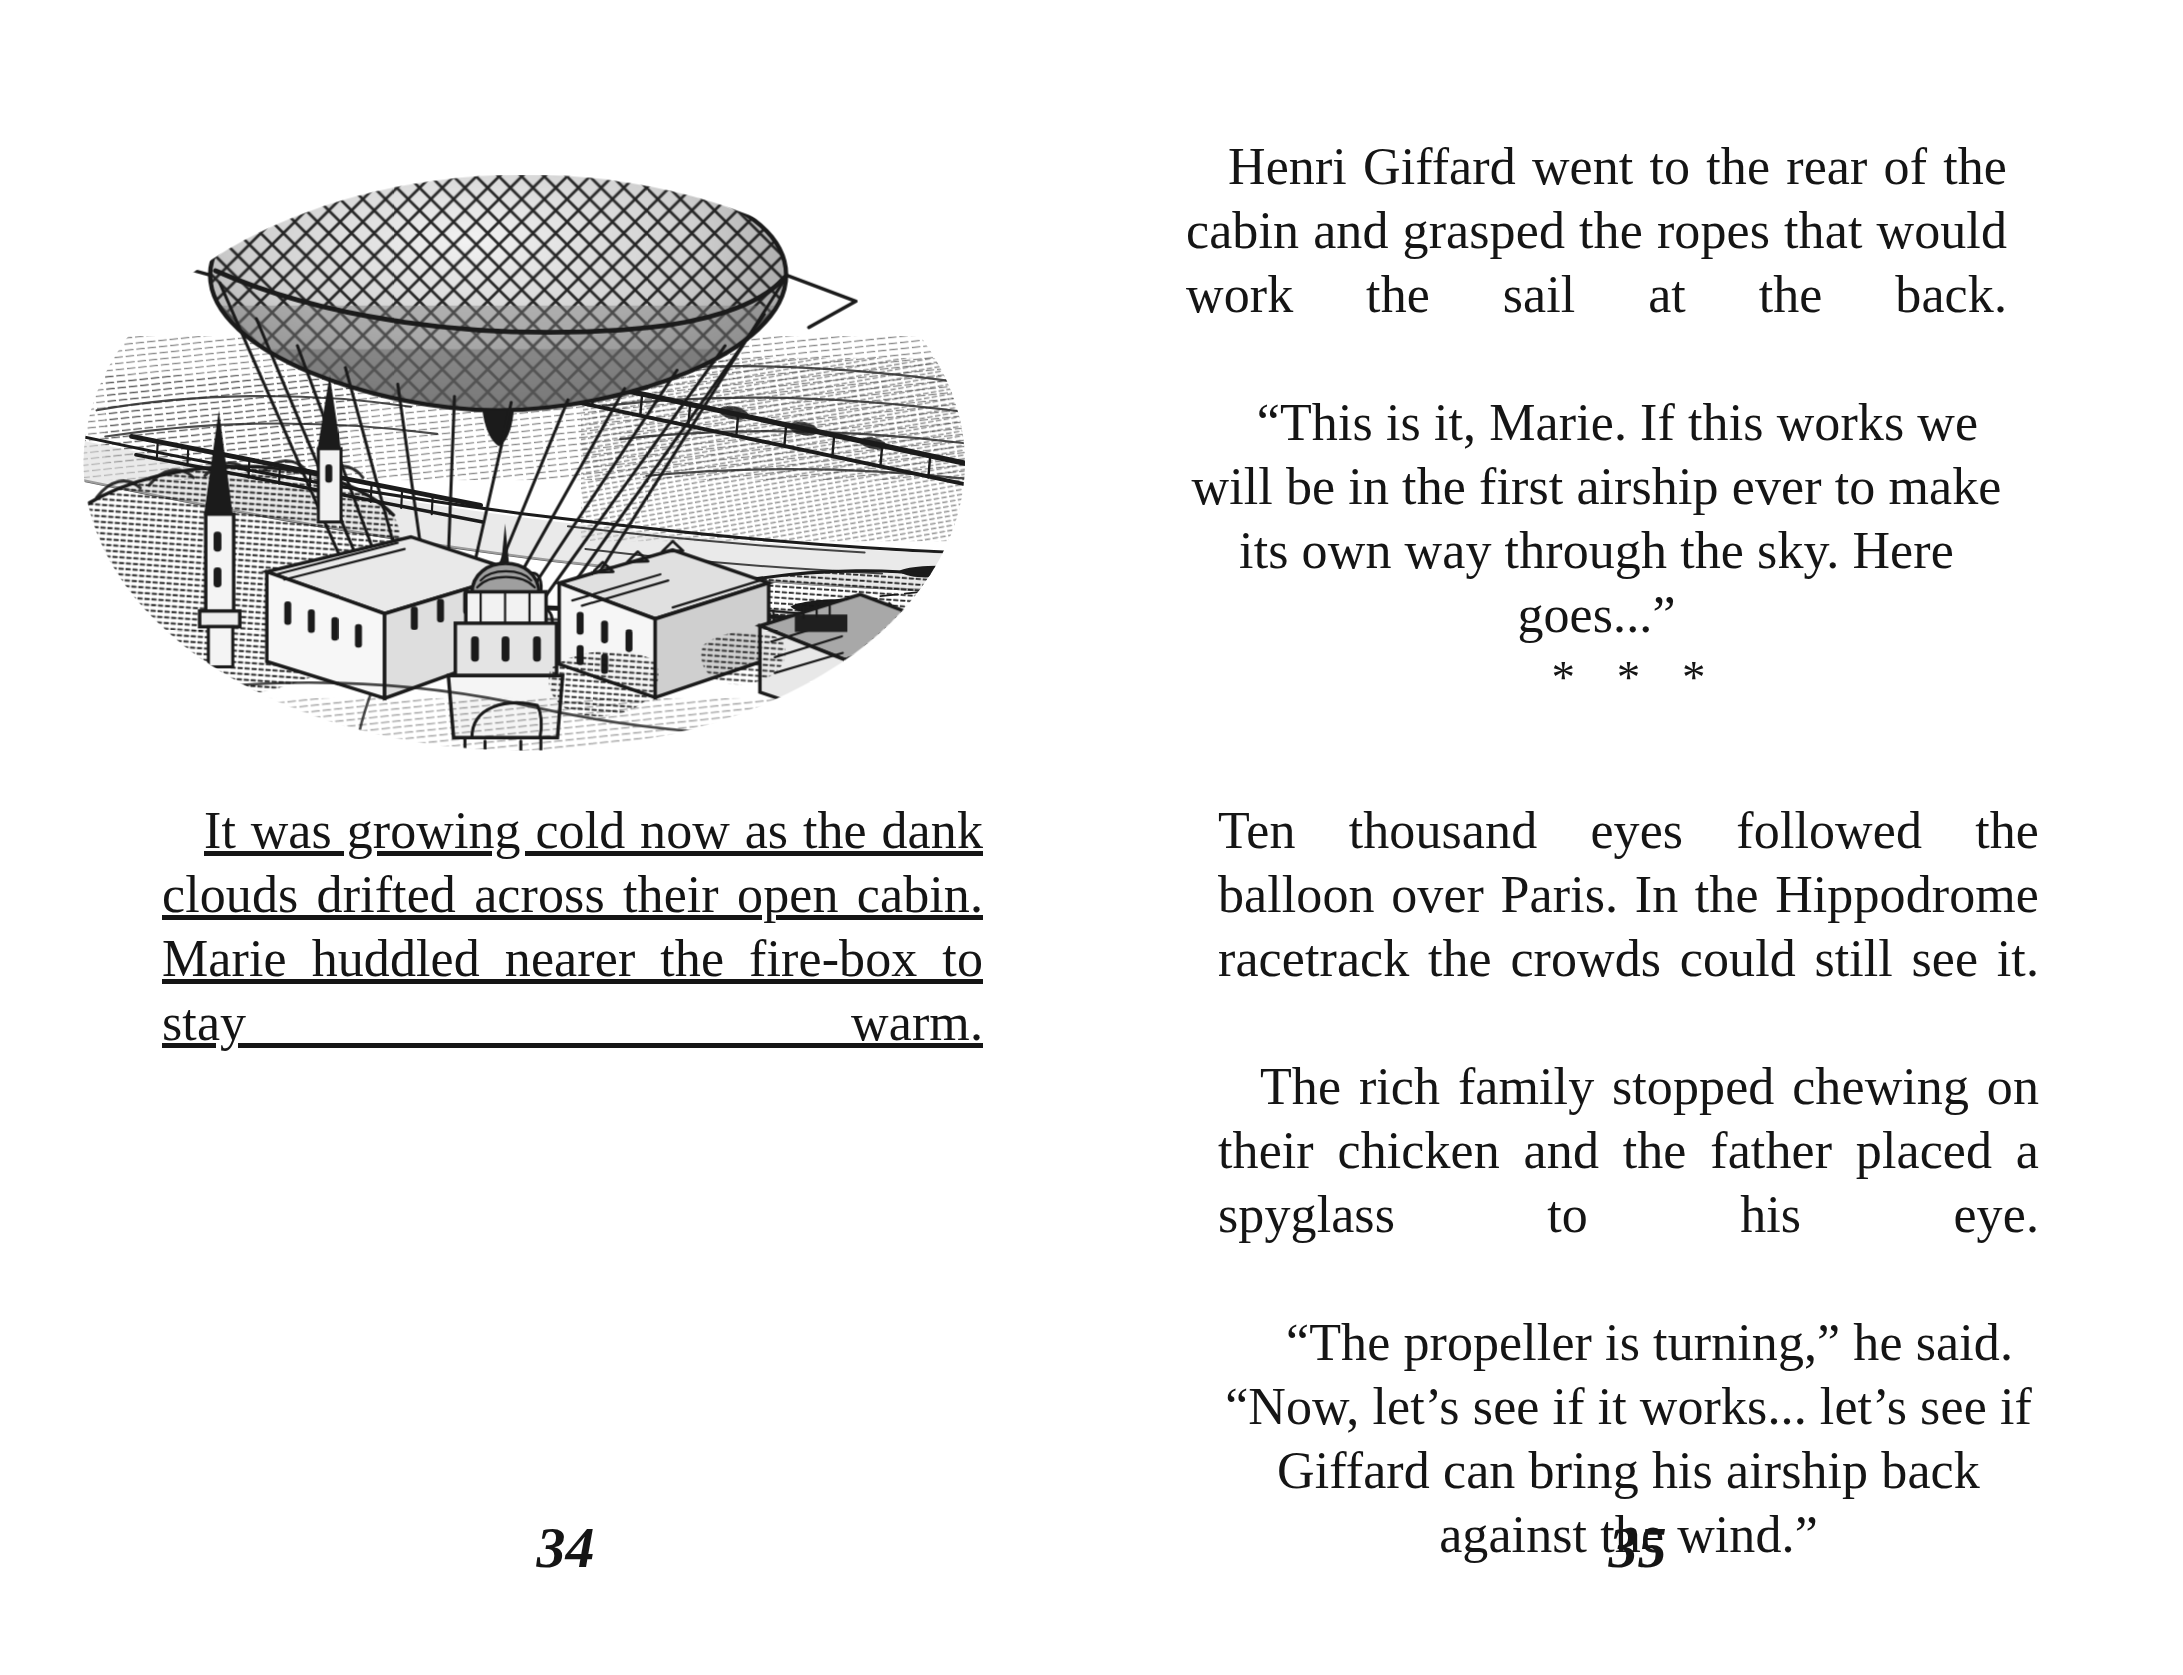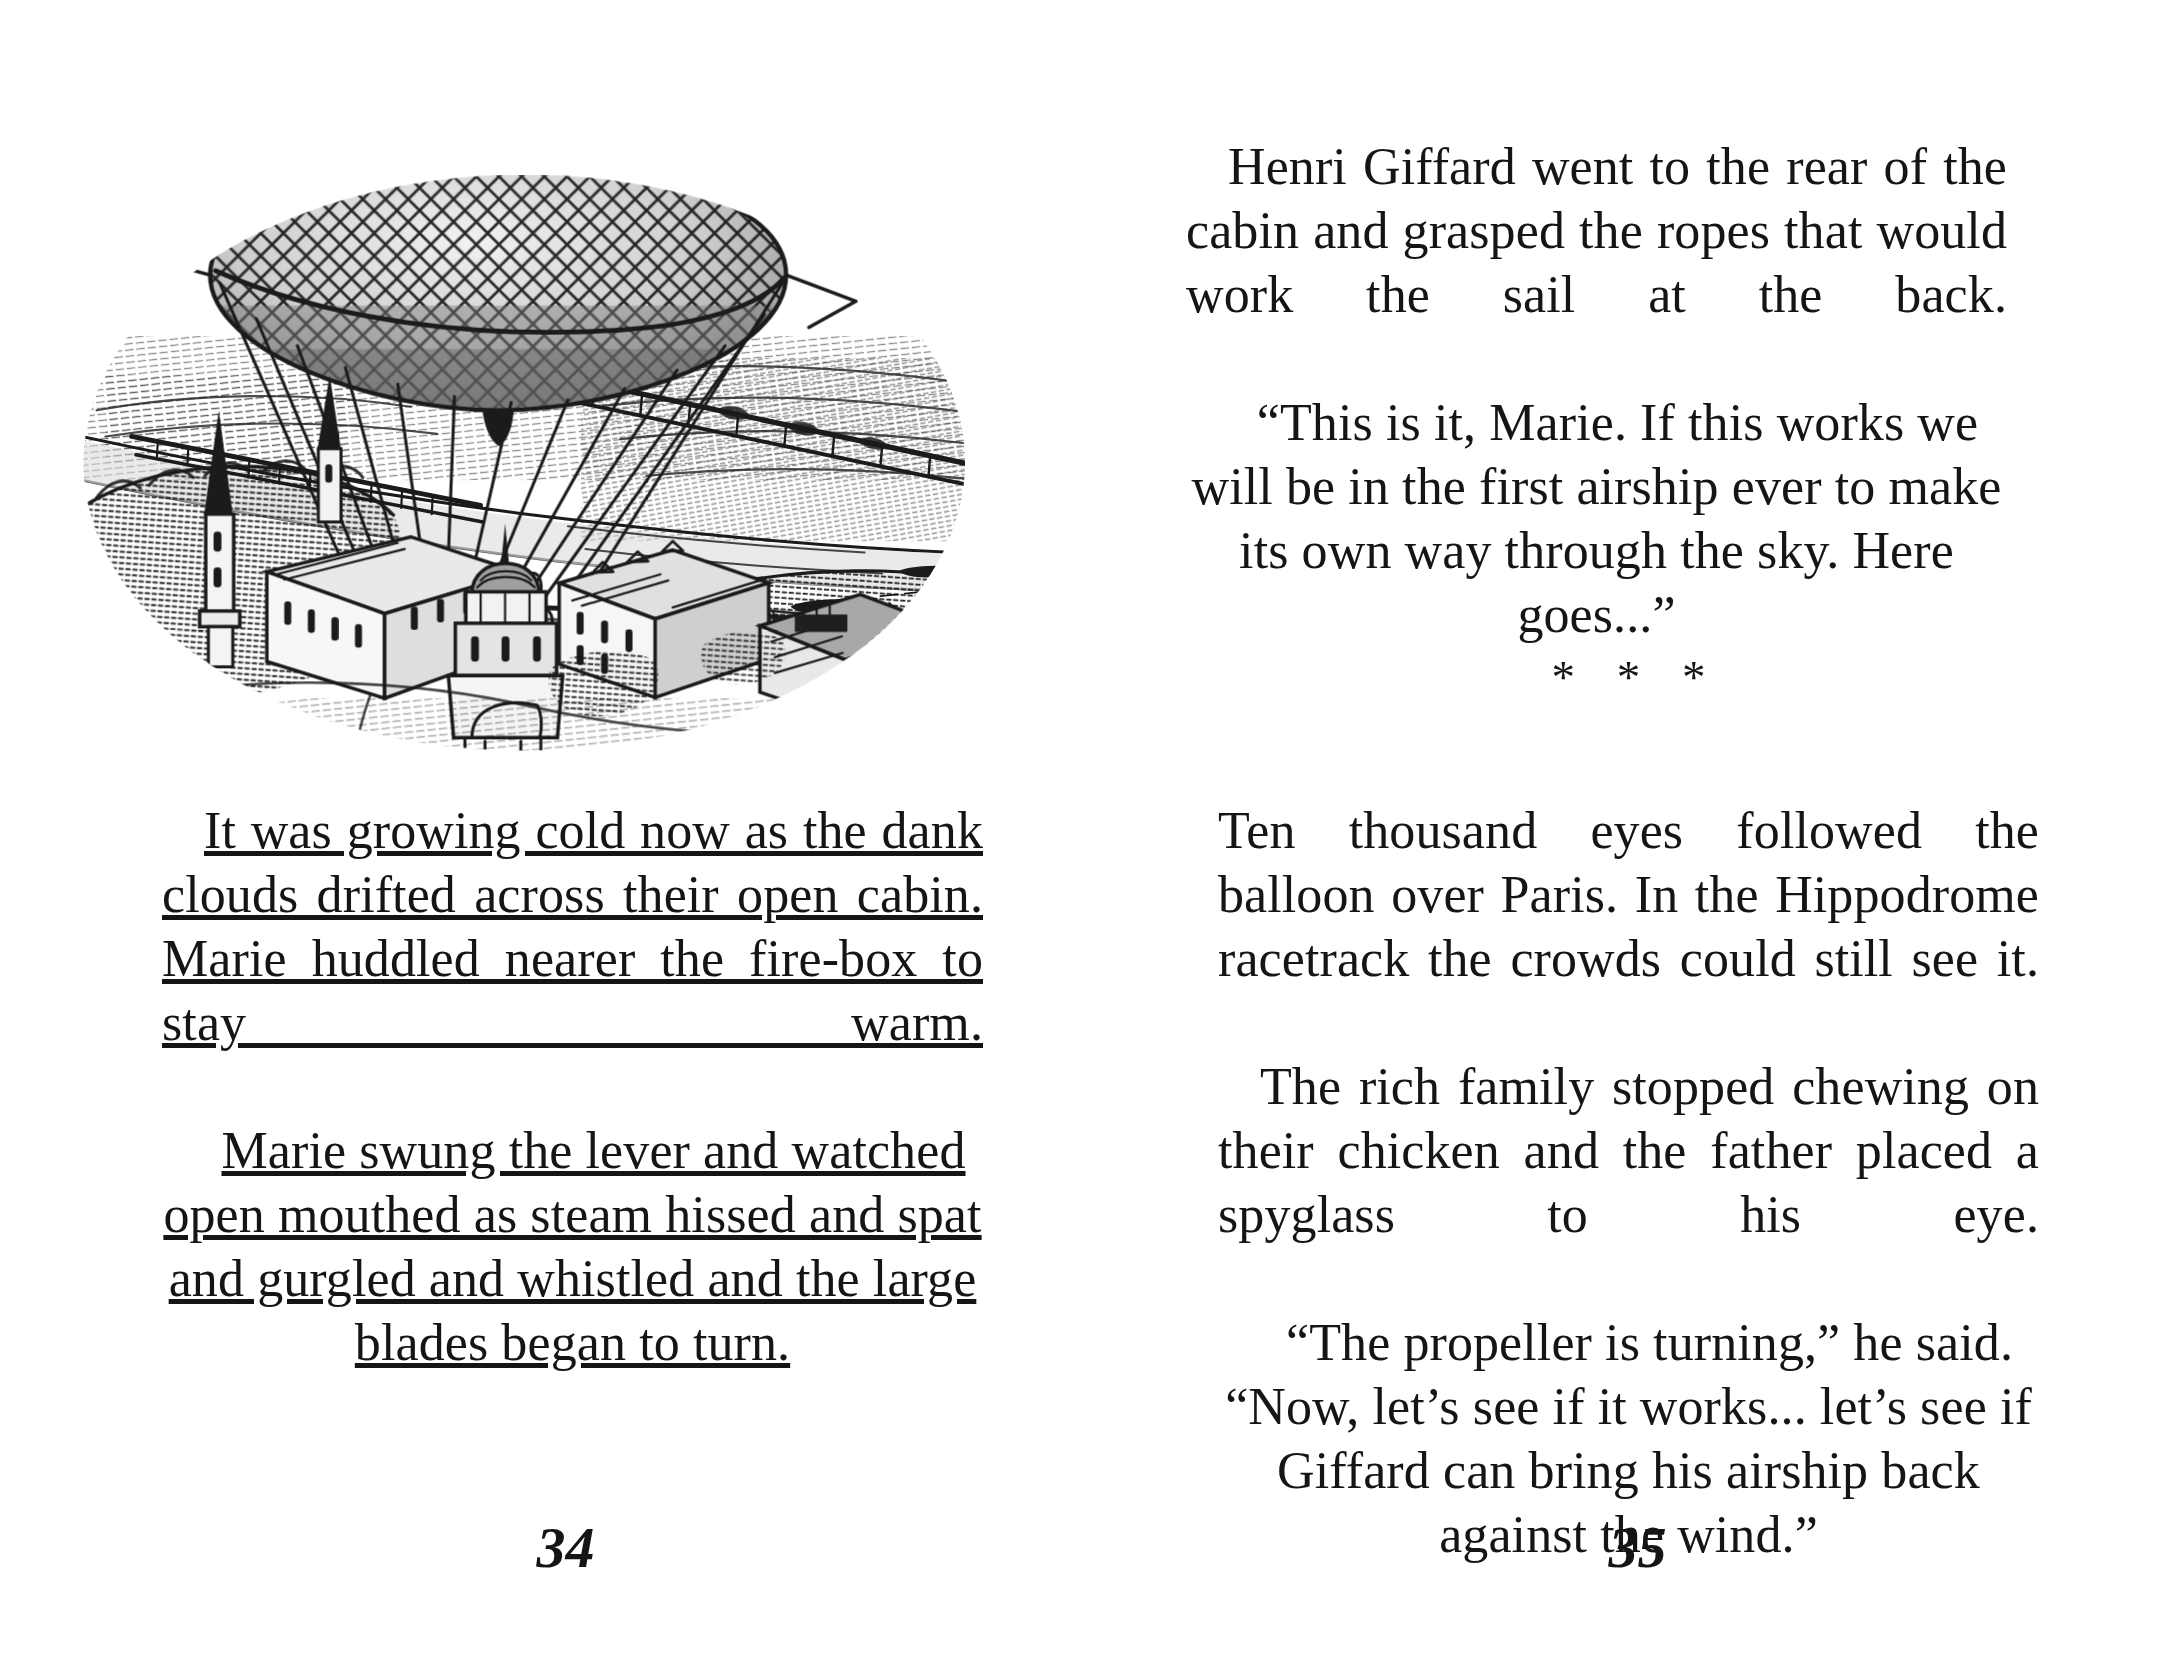--- a/index.html
+++ b/index.html
@@ -466,21 +466,20 @@
               <rect x="120" y="1300" width="1760" height="130" fill="url(#hatchA)" opacity="0.55"></rect>
             </g>
           </g>
 
         </g>
       </svg>
     </div>
 
     <div class="block-text-left">
       <p class="para indent">It was growing cold now as the dank clouds drifted across their open cabin. Marie huddled nearer the fire-box to stay warm.</p>
-      <p class="para indent last-left">Marie swung the lever and watched open mouthed as steam hissed and spat and gurgled and whistled and the large blades began to turn.</p>
     </div>
 
     <div class="block-text-right-top">
       <p class="para indent">Henri Giffard went to the rear of the cabin and grasped the ropes that would work the sail at the back.</p>
       <p class="para indent last-left">“This is it, Marie. If this works we will be in the first airship ever to make its own way through the sky. Here goes...”</p>
     </div>
 
     <div class="scene-break">* * *</div>
 
     <div class="block-text-right-bottom">

